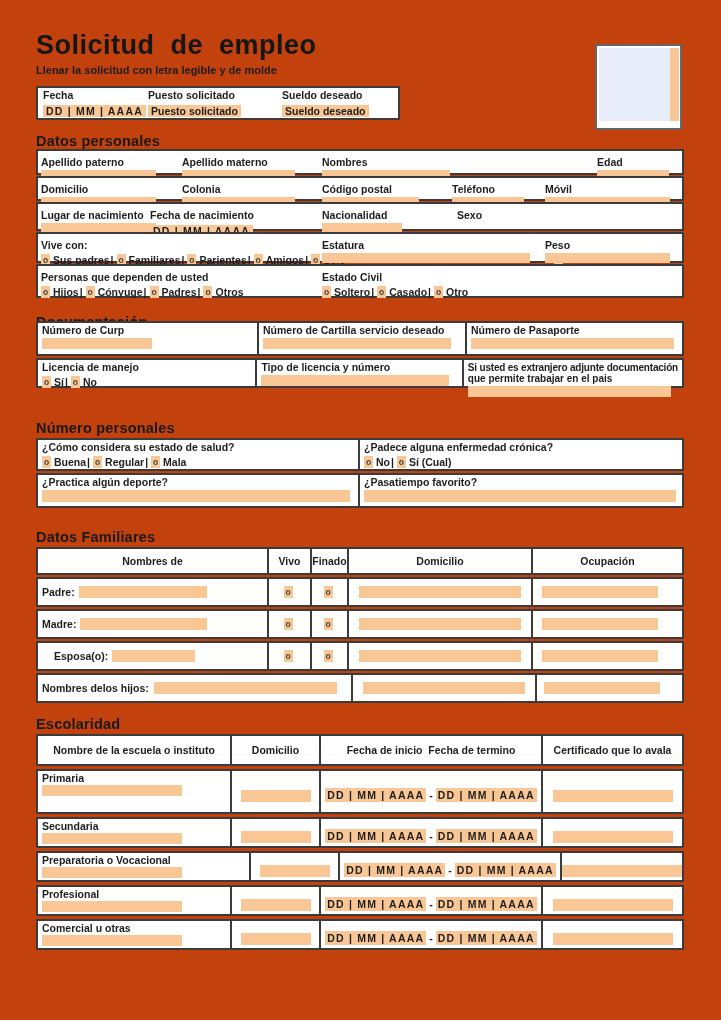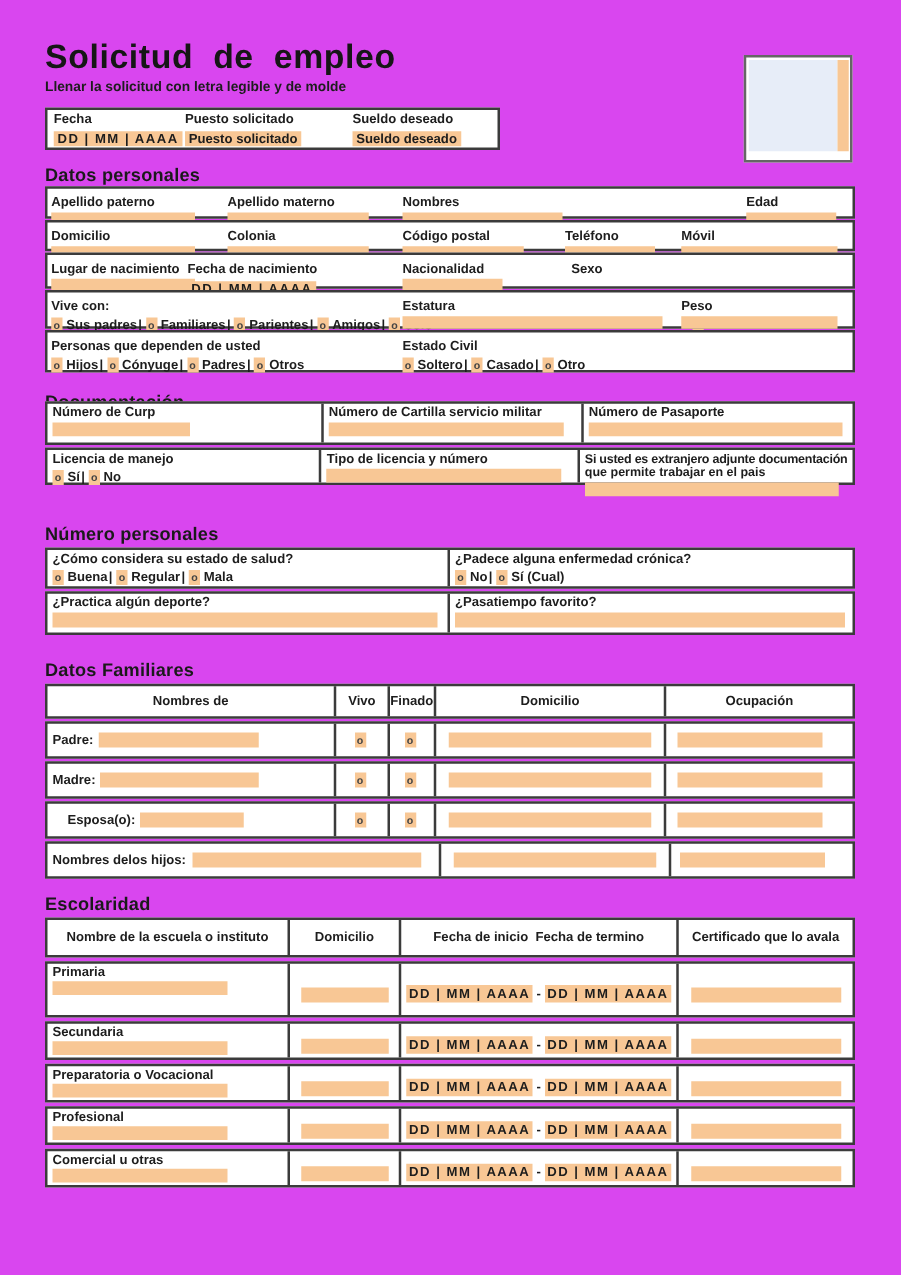--- a/index.html
+++ b/index.html
@@ -1,18 +1,18 @@
 <!DOCTYPE html>
 <html><head>
 <meta charset="utf-8">
 <style>
   * { box-sizing: border-box; margin: 0; padding: 0; }
   html,body { background:#fff; }
   .page {
-    position: relative; width: 721px; height: 1020px; background: #d946ef;
+    position: relative; width: 721px; height: 1020px; background: #c2410c;
     font-family: "Liberation Sans", sans-serif; color: #1d1d1d; overflow: hidden;
     font-weight: bold;
   }
   .hl { background: #F8C795; }
   .title { position:absolute; left:36px; top:30px; font-size:27px; letter-spacing:.5px; word-spacing:8px; color:#161616; }
   .subtitle { position:absolute; left:36px; top:64px; font-size:11px; }
   .lab { font-size:10.5px; line-height:11px; white-space:nowrap; }
   .val { display:inline-block; font-size:10.5px; line-height:12px; padding:0 3px; margin-top:2px; white-space:nowrap; }
   .datemask { letter-spacing:1.2px; }
   .strip { background:#F8C795; height:10px; margin-top:2px; }
@@ -247,21 +247,21 @@
   </div>
 
   <div class="heading" style="top:314px">Documentación</div>
   <div class="tbl" style="top:321px">
     <div class="row cells" style="height:35px;margin-bottom:2px">
       <div class="cell" style="width:219px">
         <div class="lab">Número de Curp</div>
         <div class="strip" style="width:110px;height:11px"></div>
       </div>
       <div class="cell" style="width:208px">
-        <div class="lab">Número de Cartilla servicio militar</div>
+        <div class="lab">Número de Cartilla servicio deseado</div>
         <div class="strip" style="width:188px;height:11px"></div>
       </div>
       <div class="cell" style="flex:1">
         <div class="lab">Número de Pasaporte</div>
         <div class="strip" style="width:203px;height:11px"></div>
       </div>
     </div>
     <div class="row cells" style="height:30px;margin-bottom:0">
       <div class="cell" style="width:219px">
         <div class="lab">Licencia de manejo</div>
@@ -458,21 +458,21 @@
         <span class="hl datemask" style="padding:1px 2px">DD | MM | AAAA</span>
         <span style="margin:0 3px">-</span>
         <span class="hl datemask" style="padding:1px 2px">DD | MM | AAAA</span>
       </div>
       <div class="gc center" style="flex:1">
           <div class="fstrip" style="width:120px;margin-top:8px"></div>
         </div>
     </div>
 
     <div class="gridrow esc-row" style="height:31px;margin-bottom:3px">
-      <div class="gc" style="width:192px;padding:2px 4px">
+      <div class="gc" style="width:211px;padding:2px 4px">
         <div class="lab">Preparatoria o Vocacional</div>
         <div class="strip" style="width:140px;height:11px;margin-top:1px"></div>
       </div>
       <div class="gc center" style="width:89px">
           <div class="fstrip" style="width:70px;margin-top:8px"></div>
         </div>
       <div class="gc center" style="width:222px;font-size:10.5px;padding-top:6px">
         <span class="hl datemask" style="padding:1px 2px">DD | MM | AAAA</span>
         <span style="margin:0 3px">-</span>
         <span class="hl datemask" style="padding:1px 2px">DD | MM | AAAA</span>

